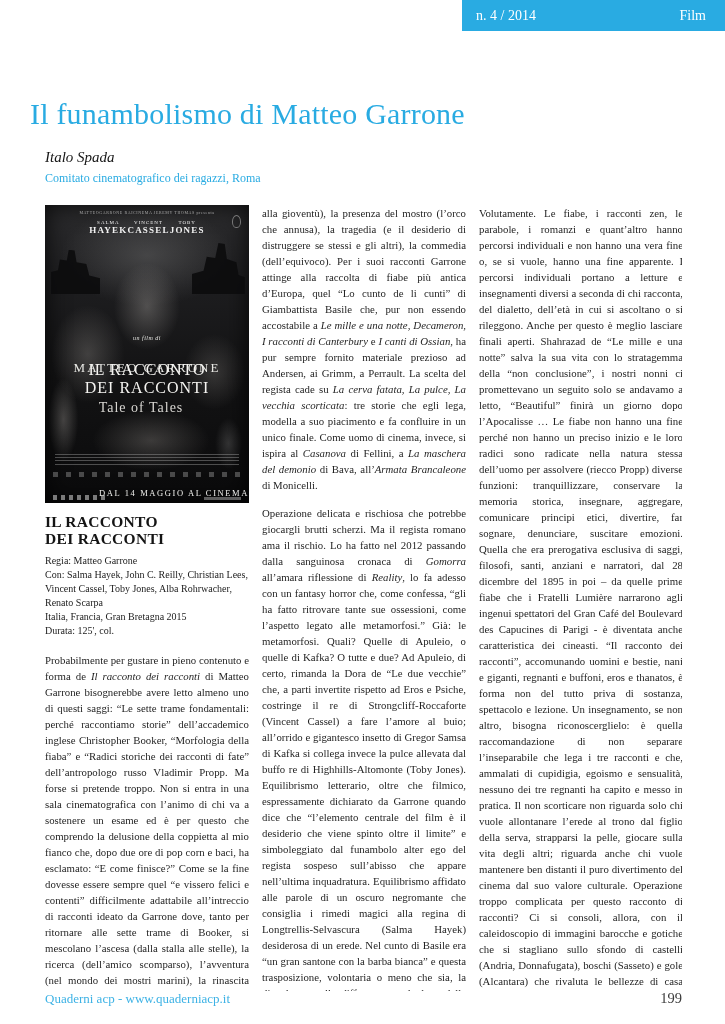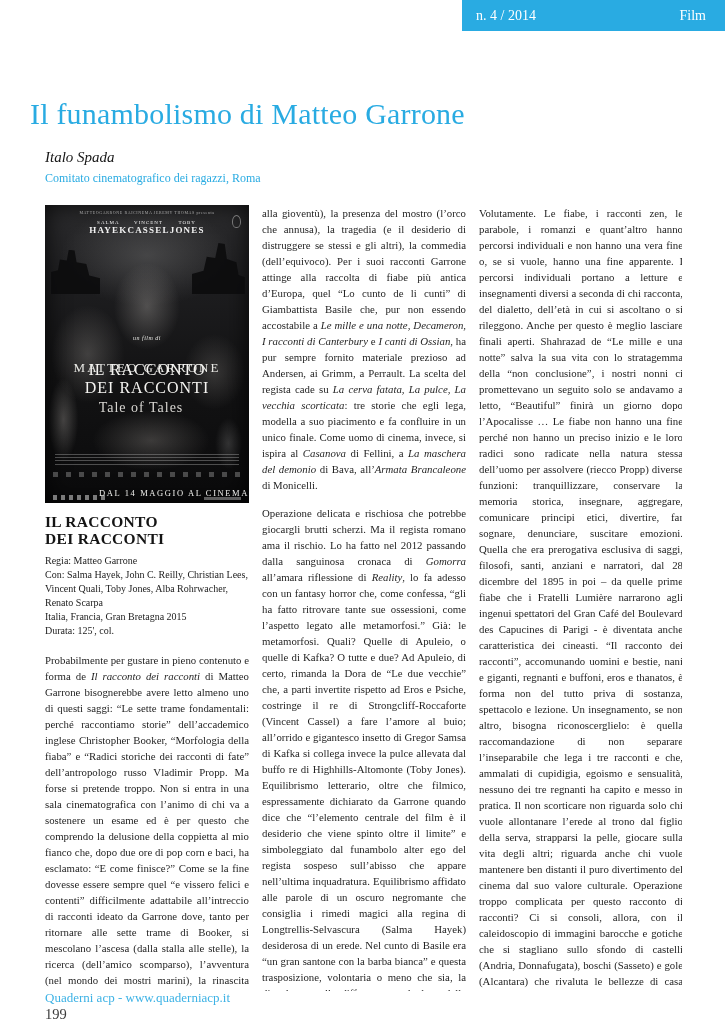--- a/index.html
+++ b/index.html
@@ -108,21 +108,21 @@
   .film-card-title span{display:block;}
   .credit-line{font-size:10px;line-height:14.1px;color:#222;}
   .card-gap{height:13px;}
   
   .divider{height:2px;width:84px;background:#29abe2;border:0;margin:15px 0 11px 0;}
   .corr-label{font-size:11.5px;font-weight:700;color:#161616;}
   .corr-email{font-size:11.5px;color:#222;margin-top:2px;}
   
   .footer{
     position:absolute;left:45px;right:43px;top:990px;
-    display:flex;justify-content:space-between;align-items:baseline;flex-direction:column;
+    display:flex;justify-content:space-between;align-items:baseline;
   }
   .footer .journal{font-size:13px;color:#3db2e5;}
   .footer .pageno{font-size:14.5px;color:#3a3a3a;}
 </style>
 </head>
 <body>
 
 <div class="page">
 
   <header class="issue-bar">
@@ -170,21 +170,21 @@
         <div class="social-row"></div>
         <div class="site-row"></div>
         <div class="poster-release">DAL 14 MAGGIO AL CINEMA</div>
       </figure>
 
       <h2 class="film-card-title">
         <span>IL RACCONTO</span>
         <span>DEI RACCONTI</span>
       </h2>
       <div class="credit-line">Regia: Matteo Garrone</div>
-      <div class="credit-line">Con: Salma Hayek, John C. Reilly, Christian Lees, Vincent Quali, Toby Jones, Alba Rohrwacher, Renato Scarpa</div>
+      <div class="credit-line">Con: Salma Hayek, John C. Reilly, Christian Lees, Vincent Cassel, Toby Jones, Alba Rohrwacher, Renato Scarpa</div>
       <div class="credit-line">Italia, Francia, Gran Bretagna 2015</div>
       <div class="credit-line">Durata: 125', col.</div>
       <div class="card-gap"></div>
       <p class="body-text">Probabilmente per gustare in pieno contenuto e forma de <i>Il racconto dei racconti</i> di Matteo Garrone bisognerebbe avere letto almeno uno di questi saggi: “Le sette trame fondamentali: perché raccontiamo storie” dell’accademico inglese Christopher Booker, “Morfologia della fiaba” e “Radici storiche dei racconti di fate” dell’antropologo russo Vladimir Propp. Ma forse si pretende troppo. Non si entra in una sala cinematografica con l’animo di chi va a sostenere un esame ed è per questo che comprendo la delusione della coppietta al mio fianco che, dopo due ore di pop corn e baci, ha esclamato: “E come finisce?” Come se la fine dovesse essere sempre quel “e vissero felici e contenti” difficilmente adattabile all’intreccio di racconti ideato da Garrone dove, tanto per ritornare alle sette trame di Booker, si mescolano l’ascesa (dalla stalla alle stelle), la ricerca (dell’amico scomparso), l’avventura (nel mondo dei mostri marini), la rinascita (dalla vecchiaia</p>
     </div>
 
     <div class="col">
       <p class="body-text">alla gioventù), la presenza del mostro (l’orco che annusa), la tragedia (e il desiderio di distruggere se stessi e gli altri), la commedia (dell’equivoco). Per i suoi racconti Garrone attinge alla raccolta di fiabe più antica d’Europa, quel “Lo cunto de li cunti” di Giambattista Basile che, pur non essendo accostabile a <i>Le mille e una notte, Decameron, I racconti di Canterbury</i> e <i>I canti di Ossian</i>, ha pur sempre fornito materiale prezioso ad Andersen, ai Grimm, a Perrault. La scelta del regista cade su <i>La cerva fatata, La pulce, La vecchia scorticata</i>: tre storie che egli lega, modella a suo piacimento e fa confluire in un unico finale. Come uomo di cinema, invece, si ispira al <i>Casanova</i> di Fellini, a <i>La maschera del demonio</i> di Bava, all’<i>Armata Brancaleone</i> di Monicelli.</p>
       <p class="body-text">Operazione delicata e rischiosa che potrebbe giocargli brutti scherzi. Ma il regista romano ama il rischio. Lo ha fatto nel 2012 passando dalla sanguinosa cronaca di <i>Gomorra</i> all’amara riflessione di <i>Reality</i>, lo fa adesso con un fantasy horror che, come confessa, “gli ha fatto ritrovare tante sue ossessioni, come l’aspetto legato alle metamorfosi.” Già: le metamorfosi. Quali? Quelle di Apuleio, o quelle di Kafka? O tutte e due? Ad Apuleio, di certo, rimanda la Dora de “Le due vecchie” che, a parti invertite rispetto ad Eros e Psiche, costringe il re di Strongcliff-Roccaforte (Vincent Cassel) a fare l’amore al buio; all’orrido e gigantesco insetto di Gregor Samsa di Kafka si collega invece la pulce allevata dal buffo re di Highhills-Altomonte (Toby Jones). Equilibrismo letterario, oltre che filmico, espressamente dichiarato da Garrone quando dice che “l’elemento centrale del film è il desiderio che viene spinto oltre il limite” e simboleggiato dal funambolo alter ego del regista sospeso sull’abisso che appare nell’ultima inquadratura. Equilibrismo affidato alle parole di un oscuro negromante che consiglia i rimedi magici alla regina di Longtrellis-Selvascura (Salma Hayek) desiderosa di un erede. Nel cunto di Basile era “un gran santone con la barba bianca” e questa trasposizione, volontaria o meno che sia, la dice lunga sulla differenza tra la luce della fiaba e le tenebre del film. Ma forse si sta andando oltre le intenzioni di Garrone. Si è detto poco della trama e di come si concludono le tre storie.</p>
     </div>

